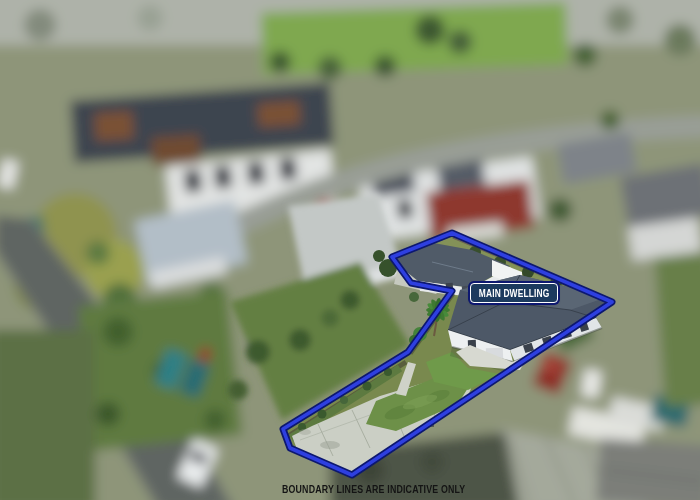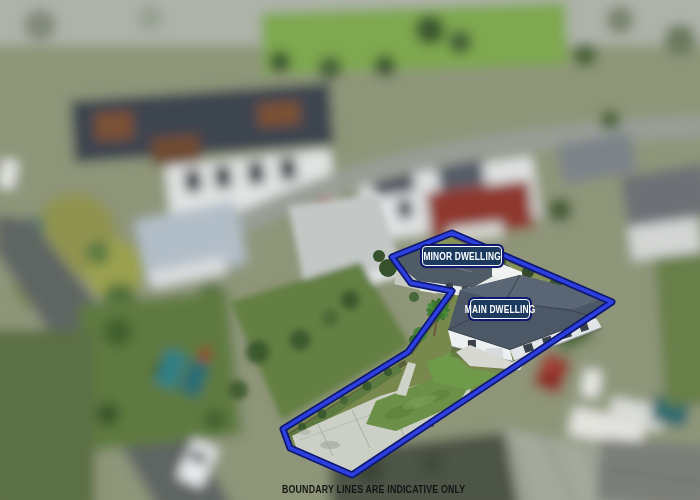--- a/index.html
+++ b/index.html
@@ -14,21 +14,21 @@
     display:flex;align-items:center;justify-content:center;
     background:var(--label-bg,#1c3a5e);
     border:1.5px solid var(--label-border,#ffffff);
     border-radius:4px;
     box-shadow:0 0 0 2px var(--boundary-edge,#0d1870), 0 1px 3px rgba(0,0,0,.45);
     color:var(--label-text,#ffffff);
     font-weight:bold;font-size:10px;letter-spacing:.2px;white-space:nowrap;
   }
   .dwelling-label .txt{display:inline-block;transform:scaleX(.84);transform-origin:center;}
   .label-minor{left:422px;top:246px;width:80px;height:20px;}
-  .label-main{left:470px;top:299px;width:60px;height:20px;}
+  .label-main{left:470px;top:283px;width:88px;height:20px;}
   .disclaimer{
     position:absolute;left:282px;top:483px;height:14px;
     color:var(--disclaimer,#141414);
     font-weight:bold;font-size:10.5px;letter-spacing:.2px;white-space:nowrap;
     transform:scaleX(.84);transform-origin:left center;
   }
 </style>
 </head>
 <body>
 
@@ -235,23 +235,20 @@
       <circle cx="414" cy="340" r="5" fill="#386e30"></circle>
     </g>
   </g>
 
   <g>
     <polygon fill="none" stroke="#0d1870" stroke-width="7" stroke-linejoin="round" stroke-linecap="round" points="452,233 612,302 352,475 290,448 283,429 408,352 452,291 411,283 392,257"></polygon>
     <polygon fill="none" stroke="#2e3fe0" stroke-width="3.6" stroke-linejoin="round" stroke-linecap="round" points="452,233 612,302 352,475 290,448 283,429 408,352 452,291 411,283 392,257"></polygon>
   </g>
 </svg>
 
-<div class="dwelling-label label-minor">
-  <span class="txt">MINOR DWELLING</span>
-</div>
 <div class="dwelling-label label-main">
   <span class="txt">MAIN DWELLING</span>
 </div>
 <div class="disclaimer">
   <span>BOUNDARY LINES ARE INDICATIVE ONLY</span>
 </div>
 
 </div>
 
 </body></html>

